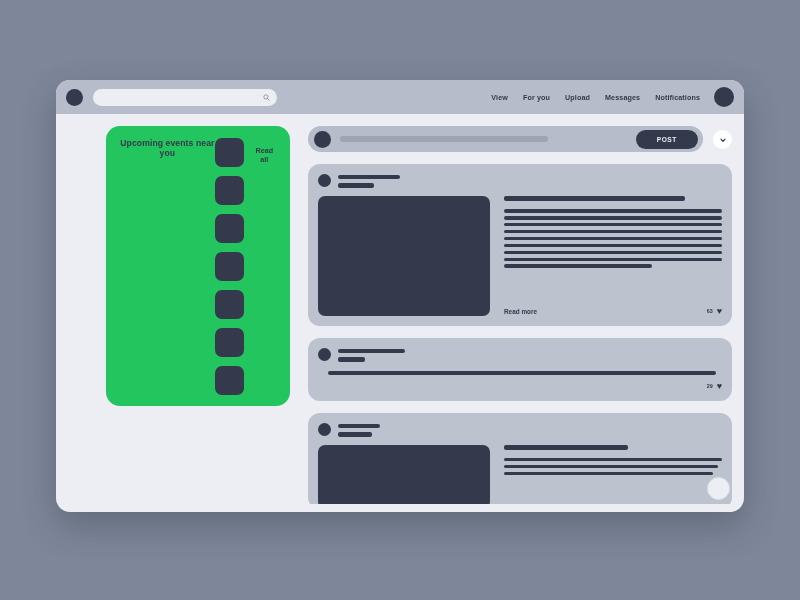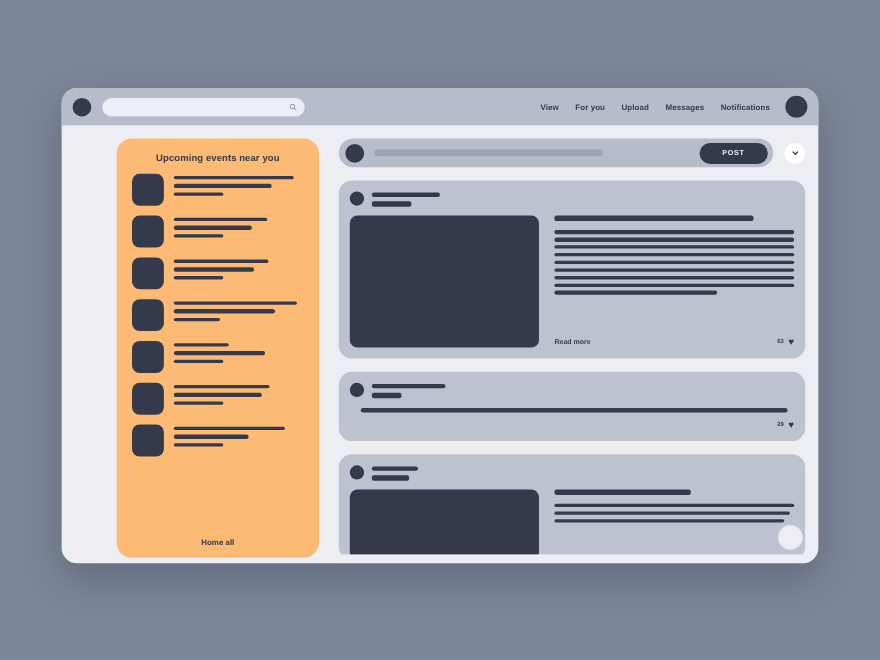--- a/index.html
+++ b/index.html
@@ -89,26 +89,26 @@
     display: flex;
     height: calc(100% - 34px);
     padding: 12px 0 0 0;
     position: relative;
   }
 
   
   .sidebar {
     width: 184px;
     margin-left: 50px;
-    background: #fdba74;
+    background: #22c55e;
     border-radius: 14px;
     padding: 12px 14px 0 14px;
-    height: 381px;
-    display: flex;
-    flex-direction: column;
+    height: 280px;
+    display: flex;
+    flex-direction: row;
   }
   .sidebar-title {
     font-size: 8.6px;
     font-weight: bold;
     color: #343a4c;
     text-align: center;
     margin-bottom: 10px;
     letter-spacing: .1px;
   }
   .event-list { display: flex; flex-direction: column; gap: 9px; flex: 1 1 auto; }
@@ -344,21 +344,21 @@
           </div>
           <div class="event-item">
             <div class="event-thumb"></div>
             <div class="event-lines">
               <div class="bar" style="width: 86%;"></div>
               <div class="bar" style="width: 58%;"></div>
               <div class="bar" style="width: 38%;"></div>
             </div>
           </div>
         </div>
-      <div class="view-all">Home all</div>
+      <div class="view-all">Read all</div>
     </aside>
 
     <main class="feed">
 
       <div class="composer-row">
         <div class="composer">
           <div class="composer-avatar"></div>
           <div class="composer-placeholder"></div>
           <button class="post-btn">POST</button>
         </div>

